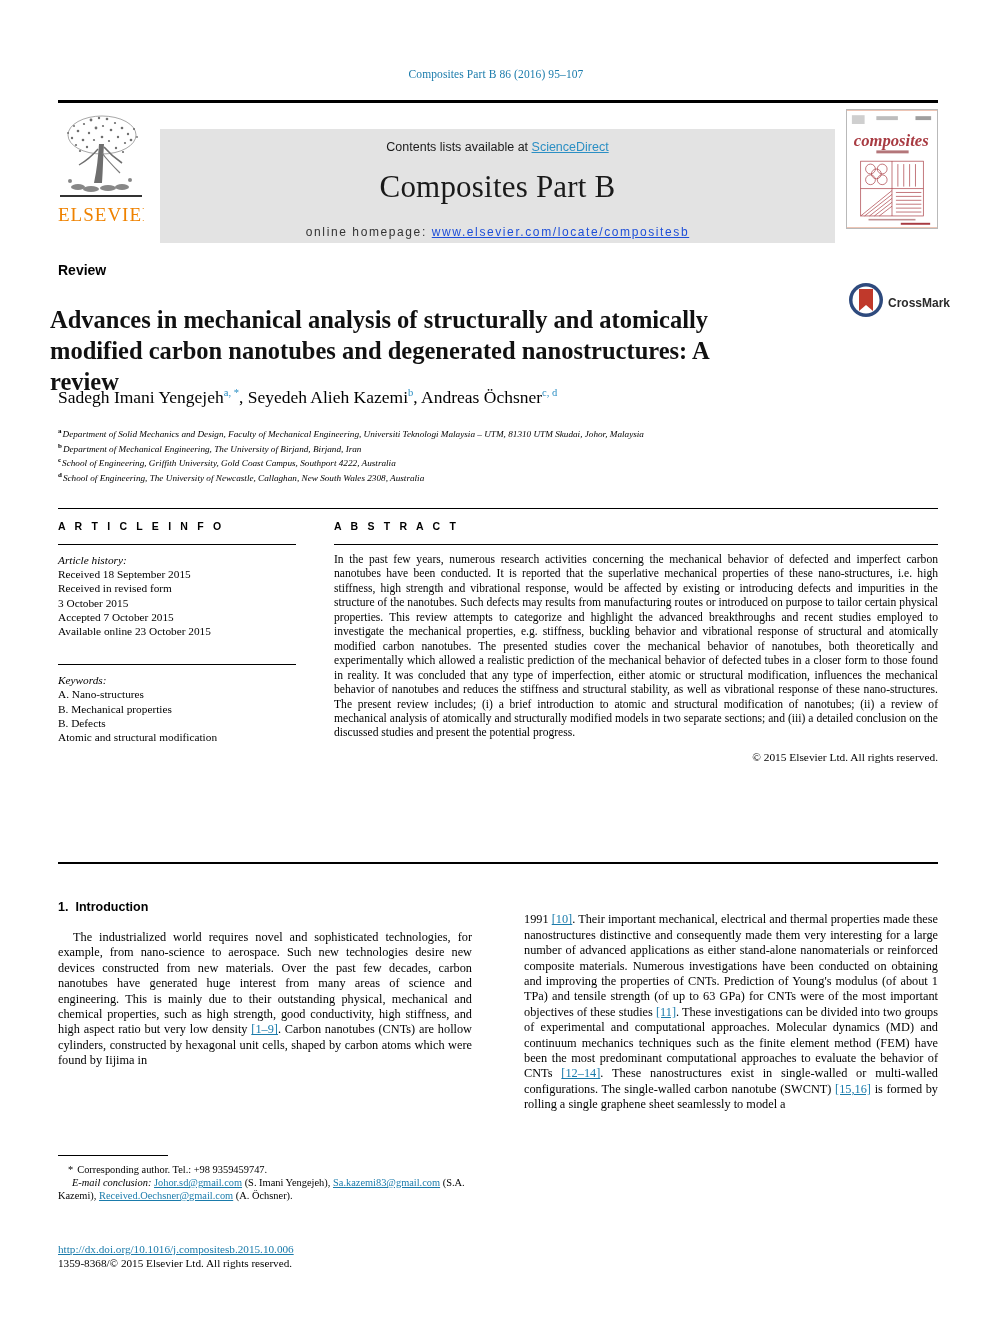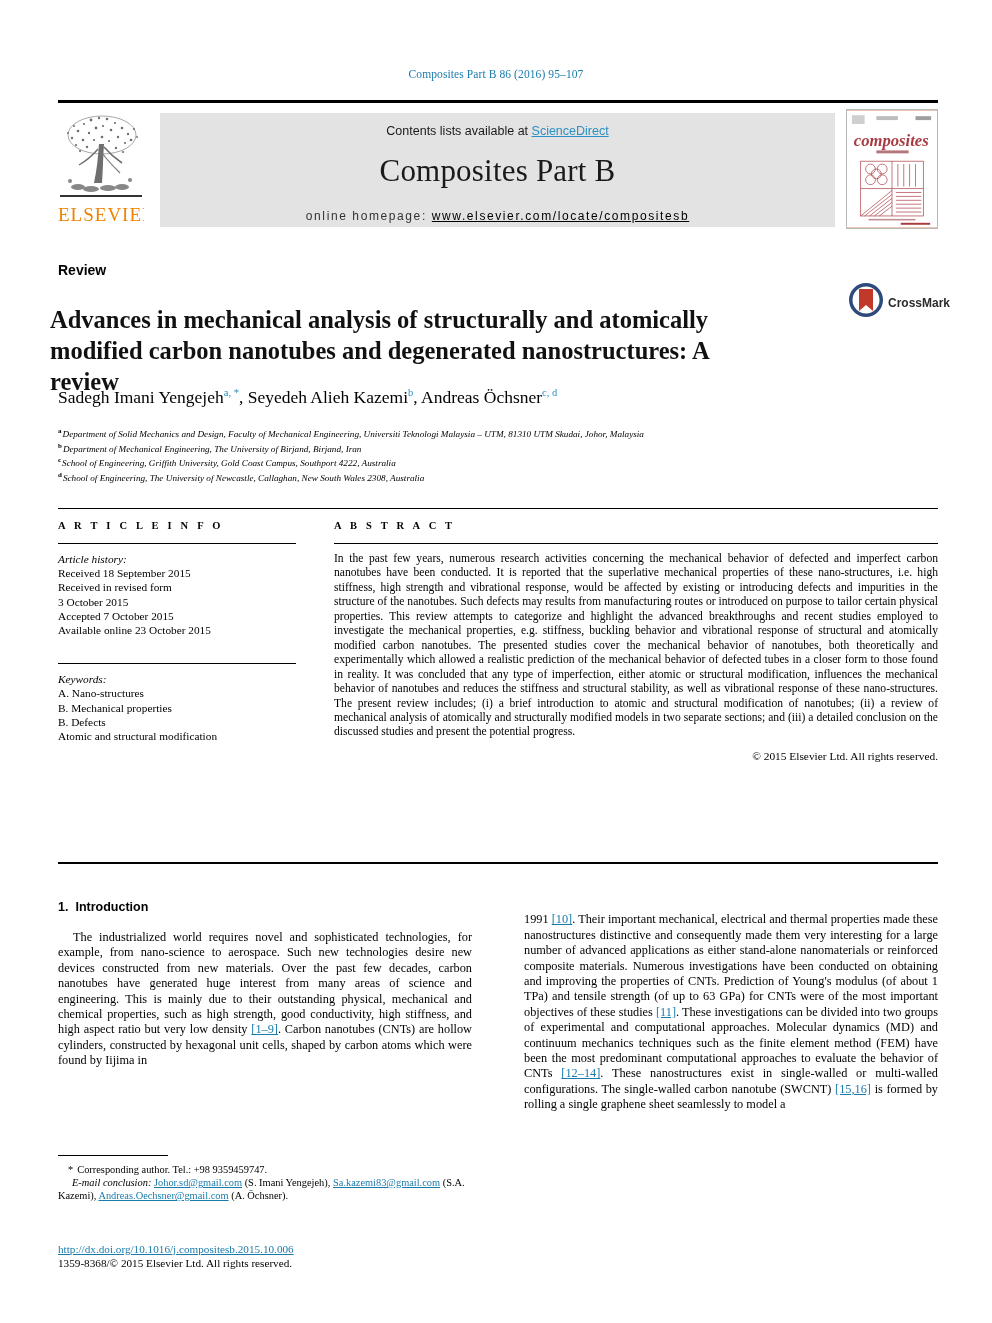--- a/index.html
+++ b/index.html
@@ -67,21 +67,21 @@
     color: #ef8200;
     text-align: center;
     line-height: 20px;
     width: 86px;
     overflow: hidden;
     white-space: nowrap;
   }
   .journal-band {
     position: absolute;
     left: 102px;
-    top: 4px;
+    top: 20px;
     width: 675px;
     height: 114px;
     background: #e3e3e3;
   }
   .contents-line {
     text-align: center;
     font-family: "Liberation Sans", sans-serif;
     font-size: 12.5px;
     color: #1a1a1a;
     padding-top: 11px;
@@ -98,21 +98,21 @@
     letter-spacing: 0.2px;
   }
   .homepage-line {
     text-align: center;
     font-family: "Liberation Sans", sans-serif;
     font-size: 12px;
     color: #333;
     letter-spacing: 1.6px;
     margin-top: 20px;
   }
-  .homepage-line .url { color: #000000; }
+  .homepage-line .url { color: #1d4ed8; }
   .cover-thumb {
     position: absolute;
     right: 0;
     top: 0;
     width: 92px;
     height: 120px;
     border: 1px solid #b9b9b9;
     box-sizing: border-box;
     background: #c2410c;
   }
@@ -206,21 +206,21 @@
     top: 520px;
     width: 238px;
   }
   .abs-col {
     position: absolute;
     left: 334px;
     top: 520px;
     width: 604px;
   }
   .caps-head {
-    font-family: Liberation Serif, serif;
+    font-family: Liberation Sans, sans-serif;
     font-weight: bold;
     font-size: 10.5px;
     letter-spacing: 3.2px;
   }
   .thin-rule {
     border-top: 1.5px solid #000;
     margin-top: 12px;
     margin-bottom: 8px;
   }
   .info-block {
@@ -491,21 +491,21 @@
   <div class="footnote">
     <div class="fn-rule"></div>
     <div class="fn-text">
       <div class="fn-indent"><span class="star">*</span><span>Corresponding author. Tel.: +98 9359459747.</span></div>
       <div>
         <span style="padding-left:14px" class="ital">E-mail conclusion:</span>
         <a class="link" href="#">Johor.sd@gmail.com</a>
         <span>(S. Imani Yengejeh),</span>
         <a class="link" href="#">Sa.kazemi83@gmail.com</a>
         <span>(S.A. Kazemi),</span>
-        <a class="link" href="#">Andreas.Oechsner@gmail.com</a>
+        <a class="link" href="#">Received.Oechsner@gmail.com</a>
         <span>(A. Öchsner).</span>
       </div>
     </div>
   </div>
 
   <div class="doi-block">
     <a class="doi" href="#">http://dx.doi.org/10.1016/j.compositesb.2015.10.006</a>
     <div>1359-8368/© 2015 Elsevier Ltd. All rights reserved.</div>
   </div>
 

